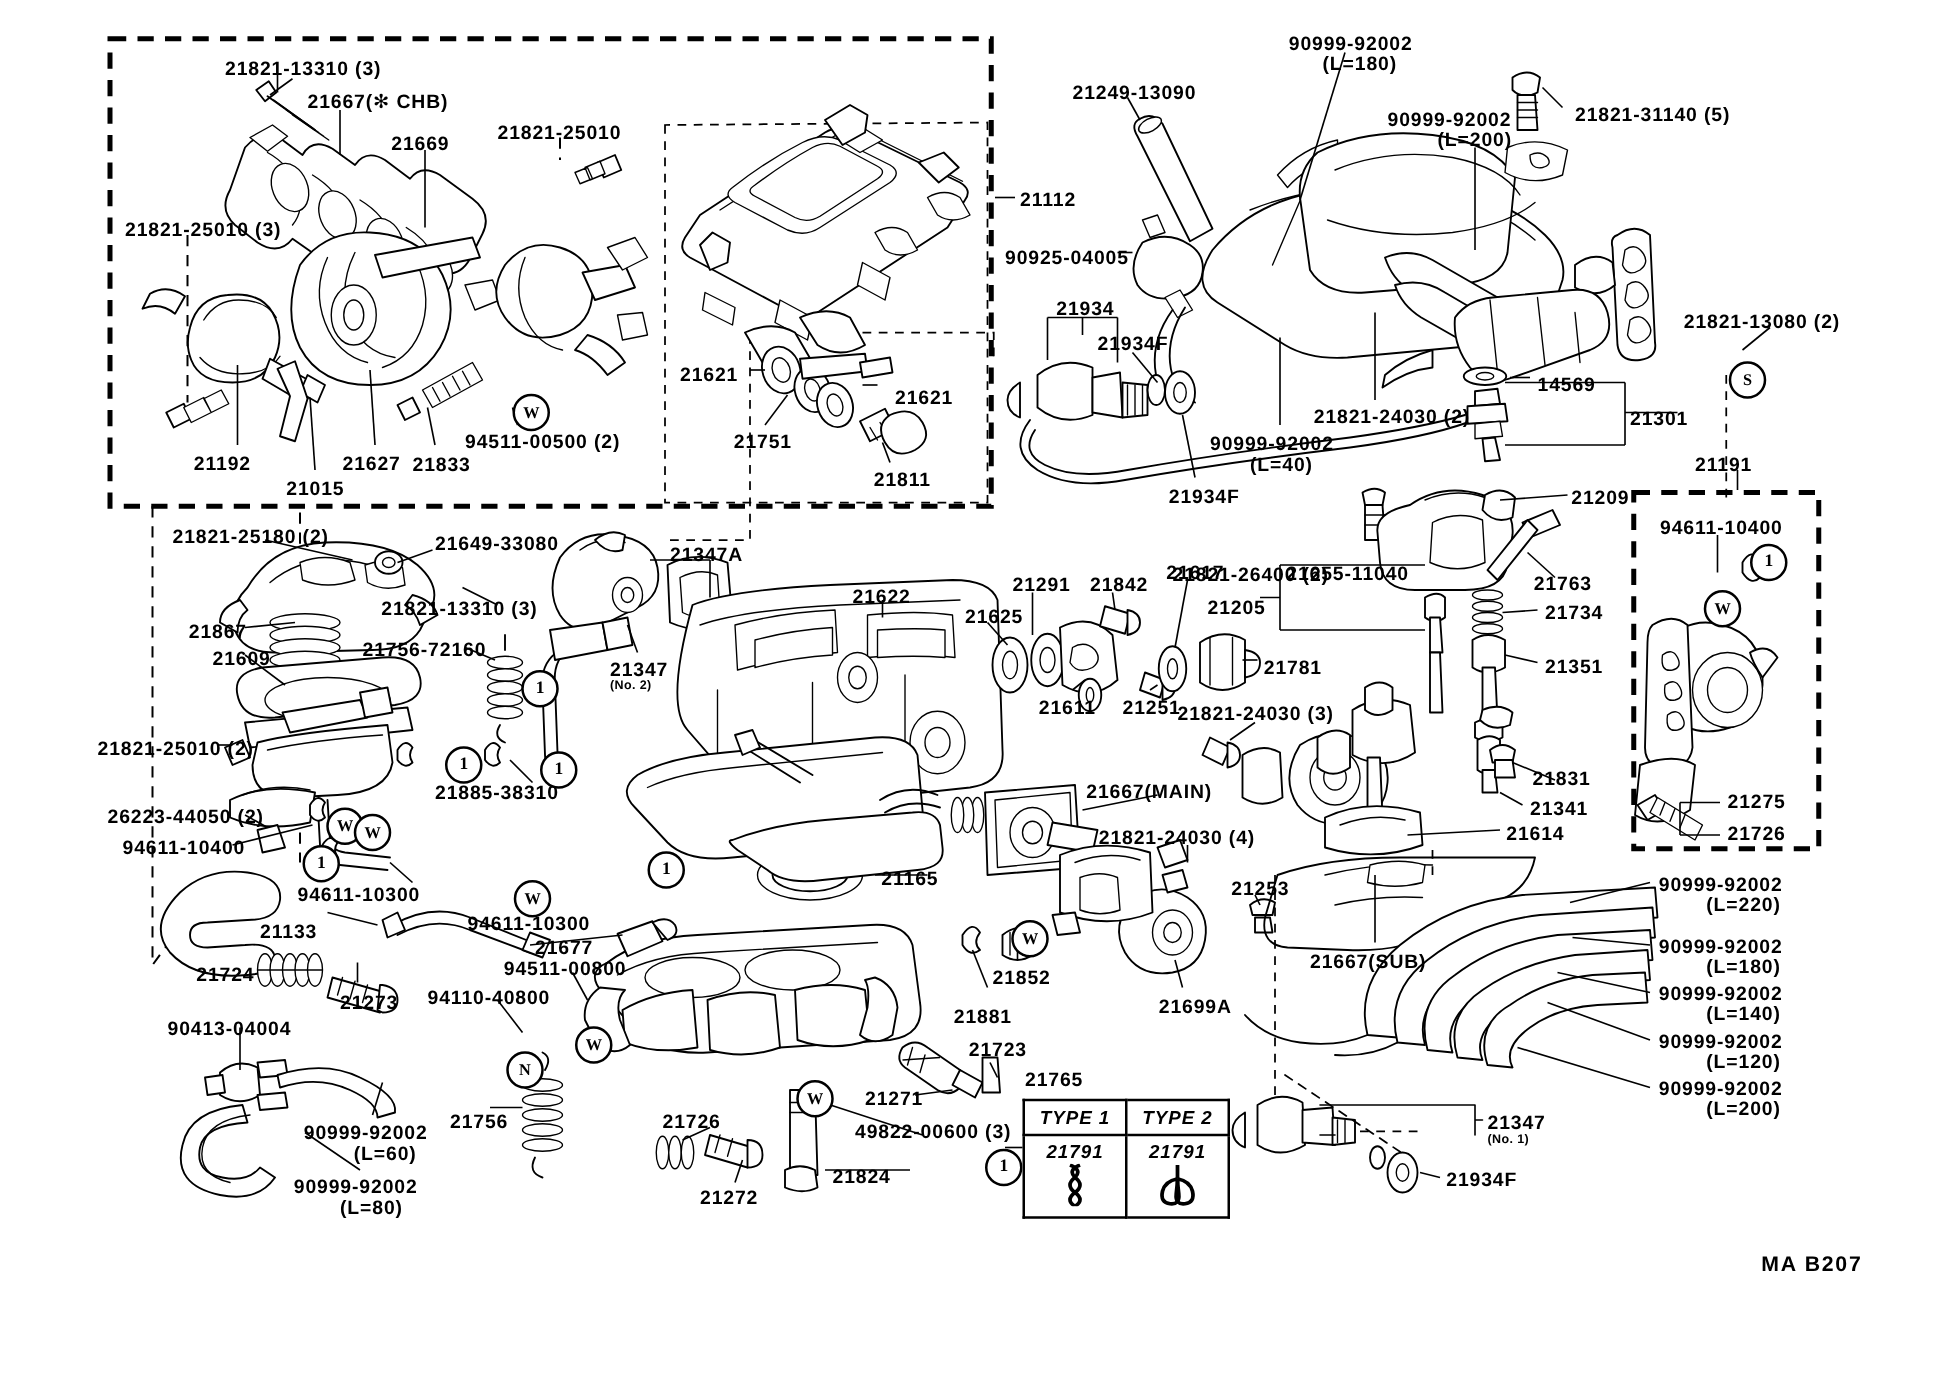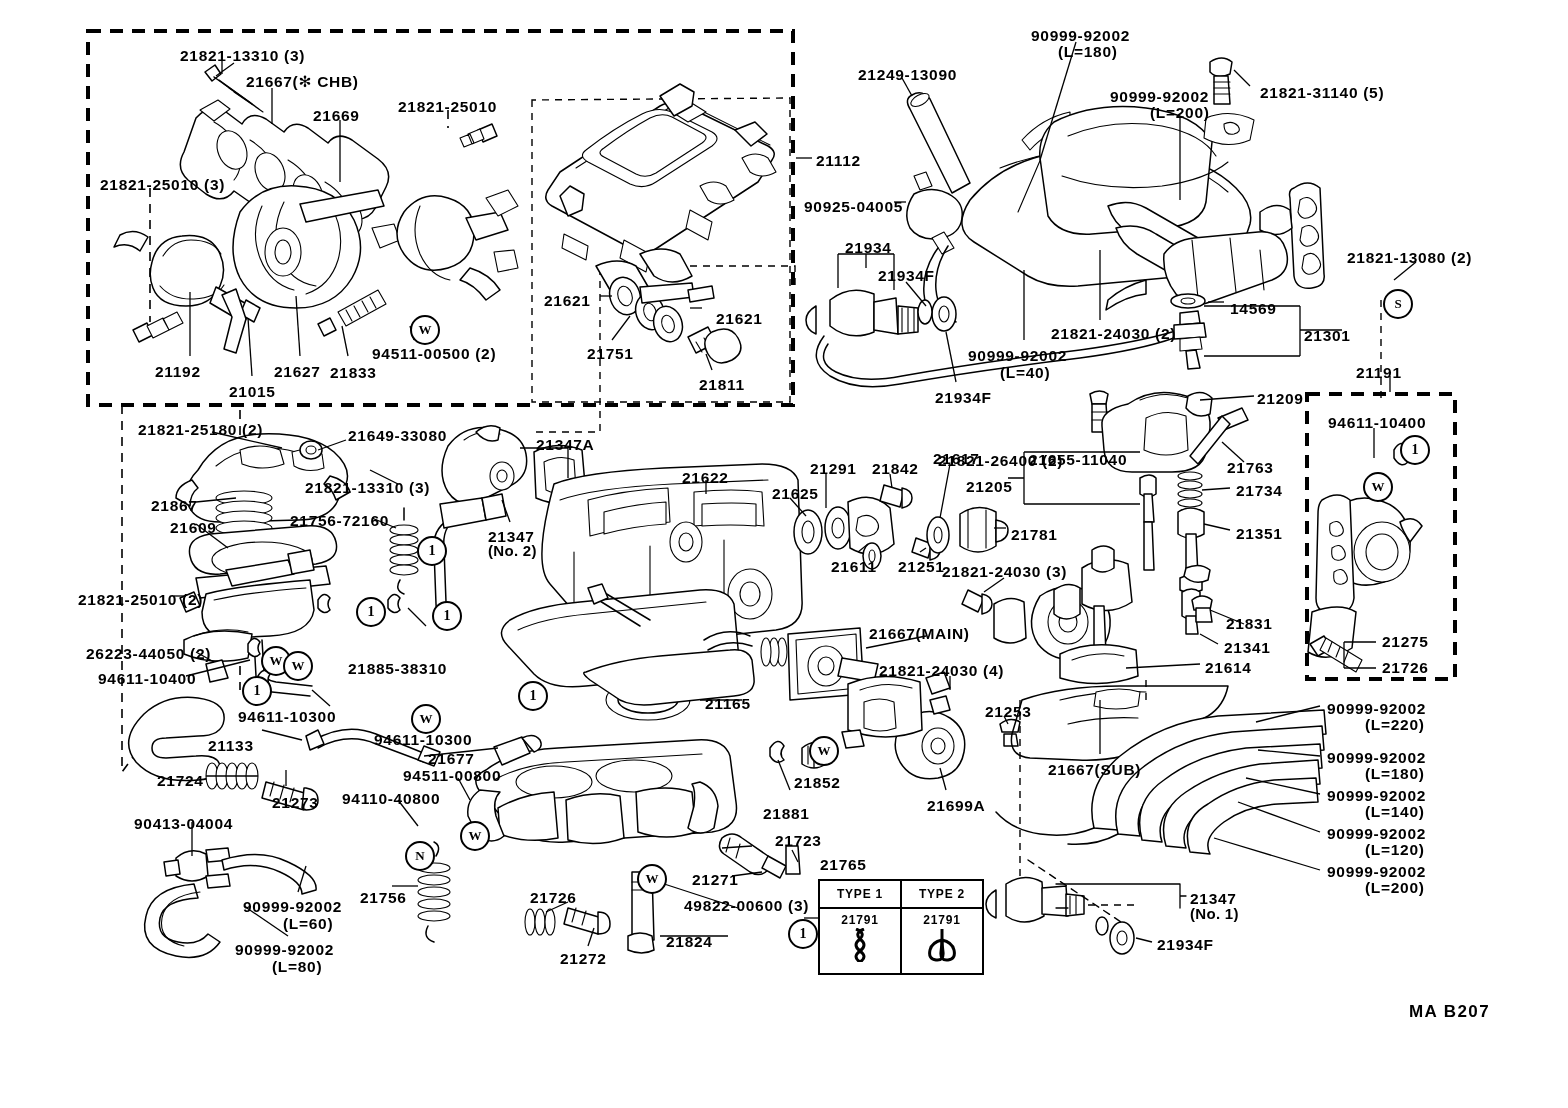--- a/index.html
+++ b/index.html
@@ -14,21 +14,21 @@
   .lbl{
     position:absolute;
     font-family:"Liberation Sans","DejaVu Sans",sans-serif;
     font-size:15.5px;
     font-weight:700;
     color:#000;
     letter-spacing:0.7px;
     white-space:nowrap;
     line-height:1.12;
   }
-  .lbl.sm{font-size:15px;letter-spacing:0.3px;}
+  .lbl.sm{font-size:10px;letter-spacing:0.3px;}
   .code{
     position:absolute;
     right:78px;bottom:86px;
     font-size:17px;font-weight:700;letter-spacing:1.4px;
     font-family:"Liberation Sans","DejaVu Sans",sans-serif;
   }
   
   .circ{
     position:absolute;
     width:26px;height:26px;border:2.2px solid #000;border-radius:50%;
@@ -40,24 +40,25 @@
   
   .typetable{
     position:absolute;
     border:2.5px solid #000;
     background:#fff;
     border-collapse:collapse;
   }
   .typetable td{
     border:2px solid #000;
     text-align:center;
-    font-size:12px;font-weight:700;
+    font-size:15px;font-weight:700;
     font-family:"Liberation Sans","DejaVu Sans",sans-serif;
     padding:2px 6px;
     letter-spacing:0.8px;
+    font-style:italic;
   }
   .typetable td.hdr{height:22px;}
   .typetable td.cell{height:58px;vertical-align:top;padding-top:4px;}
   .tp-num{display:block;margin-bottom:1px;}
 </style>
 </head>
 <body>
 
 <div id="sheet">
 
@@ -714,21 +715,21 @@
       <div class="lbl" style="left: 305px; top: 479px;">21821-13310 (3)</div>
       <div class="lbl" style="left: 151px; top: 497px;">21867</div>
       <div class="lbl" style="left: 150px; top: 519px; margin-left: 20px;">21609</div>
       <div class="lbl" style="left: 290px; top: 512px;">21756-72160</div>
       <div class="lbl" style="left: 536px; top: 436px;">21347A</div>
       <div class="lbl" style="left: 488px; top: 528px;">21347</div>
       <div class="lbl sm" style="left: 488px; top: 543px;">(No. 2)</div>
       <div class="lbl" style="left: 78px; top: 591px;">21821-25010 (2)</div>
       <div class="lbl" style="left: 86px; top: 645px;">26223-44050 (2)</div>
       <div class="lbl" style="left: 98px; top: 670px;">94611-10400</div>
-      <div class="lbl" style="left: 348px; top: 660px;">21885-38310</div>
+      <div class="lbl" style="left: 348px; top: 626px;">21885-38310</div>
       <div class="lbl" style="left: 238px; top: 708px;">94611-10300</div>
       <div class="lbl" style="left: 374px; top: 731px;">94611-10300</div>
       <div class="lbl" style="left: 208px; top: 737px;">21133</div>
       <div class="lbl" style="left: 157px; top: 772px;">21724</div>
       <div class="lbl" style="left: 272px; top: 778px; margin-top: 16px;">21273</div>
       <div class="lbl" style="left: 134px; top: 815px;">90413-04004</div>
       <div class="lbl" style="left: 243px; top: 898px;">90999-92002</div>
       <div class="lbl" style="left: 283px; top: 915px;">(L=60)</div>
       <div class="lbl" style="left: 235px; top: 941px;">90999-92002</div>
       <div class="lbl" style="left: 272px; top: 958px;">(L=80)</div>

